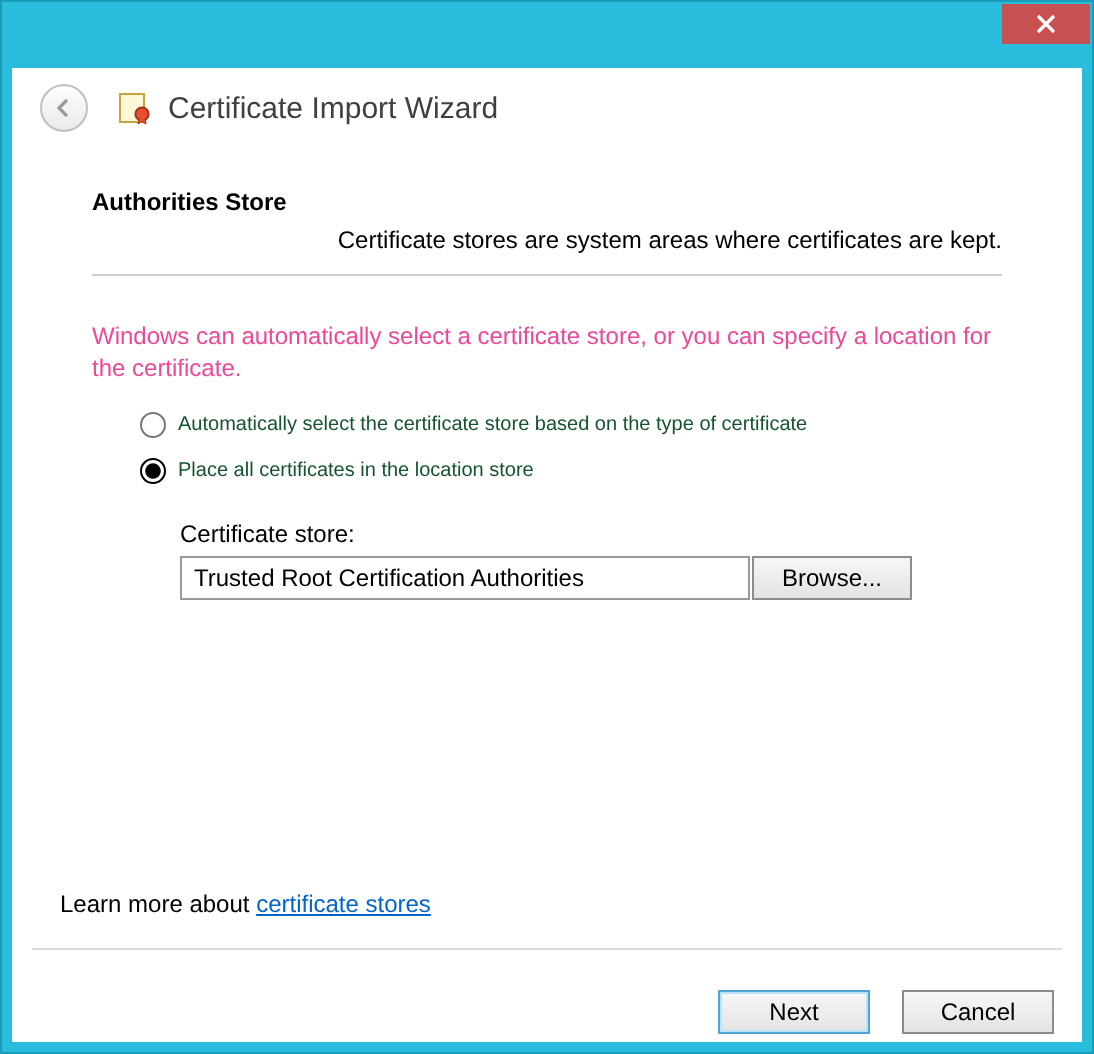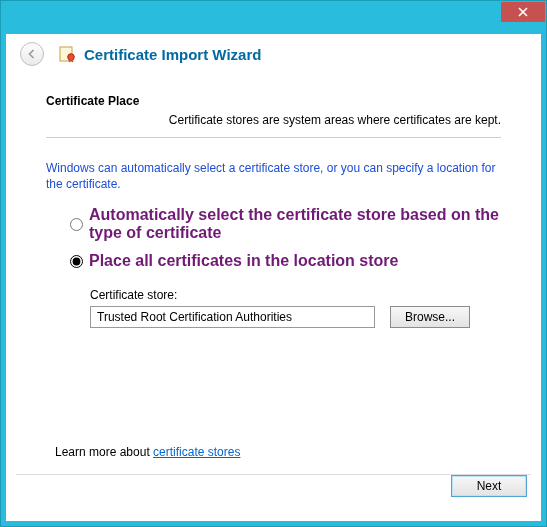--- a/index.html
+++ b/index.html
@@ -5,39 +5,39 @@
     * { box-sizing: border-box; margin: 0; padding: 0; }
     body { font-family: "Segoe UI", Tahoma, sans-serif; font-size: 12px; background: #29bcdd; width: 547px; height: 527px; position: relative; }
     .outer-border { position: absolute; top: 0; left: 0; right: 0; bottom: 0; border: 1px solid #1a9cb8; }
     .close-btn { position: absolute; top: 2px; right: 2px; width: 44px; height: 20px; background: #c75050; color: #fff; display: flex; align-items: center; justify-content: center; border-radius: 0; cursor: pointer; }
     .close-btn svg { width: 10px; height: 10px; }
     .window { position: absolute; top: 34px; left: 6px; right: 6px; bottom: 6px; background: #fff; }
     .header { display: flex; align-items: center; padding: 8px 10px 10px 14px; }
     .back-btn { width: 24px; height: 24px; border: 1px solid #bfbfbf; border-radius: 50%; display: flex; align-items: center; justify-content: center; background: linear-gradient(#fdfdfd,#eaeaea); cursor: default; margin-right: 14px; }
     .back-btn svg { width: 12px; height: 12px; }
     .cert-icon { width: 18px; height: 18px; margin-right: 8px; }
-    .header-title { font-size: 15px; color: #0369a1; font-weight: 700; }
+    .header-title { font-size: 15px; color: #404040; font-weight: 400; }
     .content { padding: 18px 40px 10px 40px; }
     .section-title { font-weight: 700; font-size: 12px; margin-bottom: 5px; color: #000; }
     .section-sub { font-size: 12px; color: #000; margin-bottom: 10px; margin-left: 12px; text-align: right; }
     .separator { height: 1px; background: #cfcfcf; margin: 4px 0 22px 0; }
-    .description { font-size: 12px; color: #1d4ed8; margin-bottom: 14px; line-height: 1.35; }
+    .description { font-size: 12px; color: #ec4899; margin-bottom: 14px; line-height: 1.35; }
     .radio-group { margin-left: 24px; }
     .radio-row { display: flex; align-items: center; margin-bottom: 10px; }
     .radio-row input[type="radio"] { width: 13px; height: 13px; margin-right: 6px; accent-color: #000; }
-    .radio-row label { font-size: 16px; color: #701a75; font-weight: bold; }
+    .radio-row label { font-size: 10px; color: #14532d; }
     .store-subgroup { margin-left: 20px; margin-top: 18px; }
     .store-label { font-size: 12px; margin-bottom: 4px; }
-    .store-row { display: flex; align-items: center; gap: 15px; }
+    .store-row { display: flex; align-items: center; gap: 1px; }
     .store-input { width: 285px; height: 22px; border: 1px solid #999; padding: 2px 6px; font-size: 12px; font-family: inherit; background: #fff; }
     .browse-btn { height: 22px; padding: 0 14px; font-size: 12px; font-family: inherit; border: 1px solid #8c8c8c; background: linear-gradient(#f7f7f7,#e3e3e3); cursor: pointer; text-align: center; }
-    .learn-more { position: absolute; bottom: 62px; left: 49px; font-size: 12px; color: #000; }
+    .learn-more { position: absolute; bottom: 62px; left: 24px; font-size: 12px; color: #000; }
     .learn-more a { color: #0066cc; text-decoration: underline; cursor: pointer; }
     .footer-sep { position: absolute; bottom: 46px; left: 10px; right: 10px; height: 1px; background: #dcdcdc; }
-    .footer { position: absolute; bottom: 24px; right: 14px; display: flex; gap: 16px; }
+    .footer { position: absolute; bottom: 4px; right: 14px; display: flex; gap: 16px; }
     .footer button { width: 76px; height: 22px; font-size: 12px; font-family: inherit; border: 1px solid #8c8c8c; background: linear-gradient(#f7f7f7,#e3e3e3); cursor: pointer; }
     .footer .next-btn { border: 1px solid #4ea6d8; box-shadow: inset 0 0 0 1px #bde2f7; }
   </style>
 </head>
 <body>
 
 <div class="outer-border"></div>
 
 <div class="close-btn">
   <svg viewBox="0 0 10 10">
@@ -55,21 +55,21 @@
     </div>
     <svg class="cert-icon" viewBox="0 0 18 18">
       <rect x="2" y="2" width="12" height="14" fill="#fdf6d9" stroke="#c8a23f"></rect>
       <circle cx="13" cy="12" r="3.3" fill="#e84f2e" stroke="#a82f12"></circle>
       <path d="M11.5 14 L11 17 L13 15.8 L15 17 L14.5 14" fill="#e84f2e" stroke="#a82f12" stroke-width="0.5"></path>
     </svg>
     <div class="header-title">Certificate Import Wizard</div>
   </div>
 
   <div class="content">
-    <div class="section-title">Certificate Place</div>
+    <div class="section-title">Authorities Store</div>
     <div class="section-sub">Certificate stores are system areas where certificates are kept.</div>
     <div class="separator"></div>
     <div class="description">Windows can automatically select a certificate store, or you can specify a location for the certificate.</div>
 
     <div class="radio-group">
       <div class="radio-row">
         <input type="radio" name="storeopt" id="optAuto" style="">
         <label for="optAuto">Automatically select the certificate store based on the type of certificate</label>
       </div>
       <div class="radio-row">
@@ -87,15 +87,16 @@
   </div>
 
   <div class="learn-more">
     <span>Learn more about </span><a>certificate stores</a>
   </div>
 
   <div class="footer-sep"></div>
 
   <div class="footer">
     <button class="next-btn">Next</button>
+    <button>Cancel</button>
   </div>
 
 </div>
 
 </body></html>

